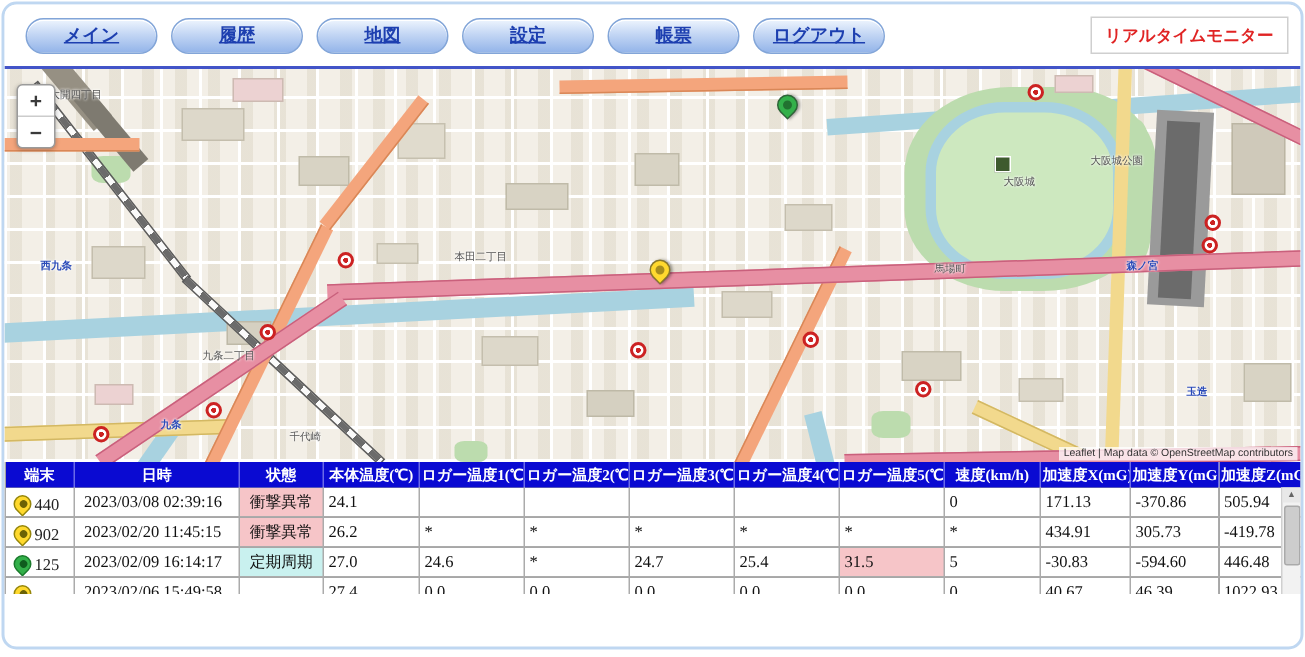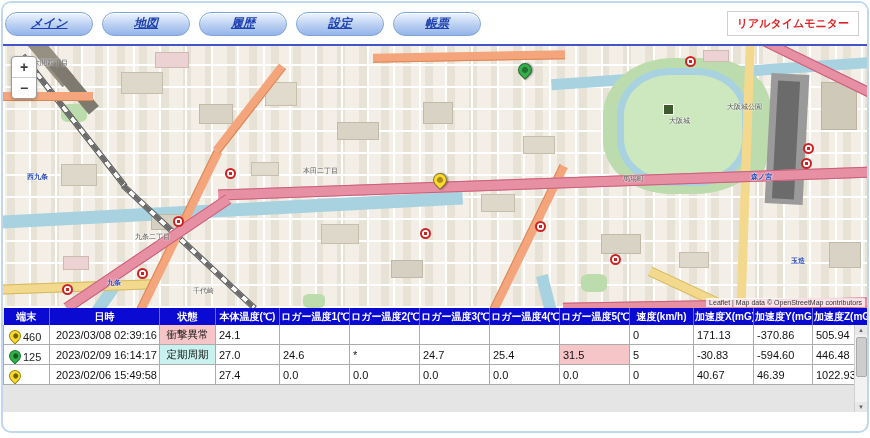--- a/index.html
+++ b/index.html
@@ -8,21 +8,21 @@
         border:2px solid #bfd7f1;border-radius:10px;overflow:hidden;background:#fff;}
   
   .hdr{height:41px;display:flex;align-items:center;background:#fff;}
   .logo-wrap{display:flex;align-items:center;gap:6px;padding-left:10px;}
   .logo-mark{position:relative;width:26px;height:26px;border:2px solid #1c2470;border-radius:50%;
       background:repeating-linear-gradient(0deg,#1c2470 0 2px,#fff 2px 5px);overflow:hidden;}
   .logo-mark::after{content:'';position:absolute;left:30%;top:-2px;width:40%;height:110%;
       border:2px solid #fff;border-radius:50%;}
   .logo-text{font-size:22px;font-weight:800;letter-spacing:2px;color:#232a78;}
   .app-title{font-size:13px;font-weight:bold;color:#1a1a5e;margin-left:2px;}
-  .nav{display:flex;gap:9px;margin-left:2px;font-style:italic;}
+  .nav{display:flex;gap:9px;margin-left:14px;}
   .nav-btn{display:block;width:86px;height:22px;line-height:21px;text-align:center;
       border-radius:12px;border:1px solid #82a5d8;
       background:linear-gradient(#eef5fe,#c3d6f4 45%,#93b4e9);
       box-shadow:inset 0 1px 0 #fff;
       font-size:12px;font-weight:bold;color:#1d3fb0;text-decoration:underline;cursor:pointer;}
   .rtm{margin-left:auto;margin-right:8px;border:1px solid #cfcfcf;background:#fff;
       padding:4px 9px;font-size:11px;font-weight:bold;color:#e02424;white-space:nowrap;cursor:pointer;}
   
   .map{position:relative;width:864px;height:262px;border-top:2px solid #4254c8;overflow:hidden;
       background-color:#f3efe7;
@@ -46,21 +46,21 @@
   .mpin{position:absolute;left:0;top:0;width:12px;height:12px;border-radius:50% 50% 50% 0;
       transform:rotate(-45deg);border:1.5px solid rgba(40,40,40,.55);box-shadow:1px 1px 2px rgba(0,0,0,.35);}
   .mpin::after{content:'';position:absolute;inset:3px;border-radius:50%;background:rgba(0,0,0,.35);}
   .zoomctl{position:absolute;left:8px;top:10px;width:24px;background:#fff;border:1px solid #9b9b9b;
       border-radius:4px;overflow:hidden;z-index:30;box-shadow:0 1px 3px rgba(0,0,0,.25);}
   .zoomctl div{height:20px;line-height:20px;text-align:center;font-size:14px;font-weight:bold;color:#3a3a3a;cursor:pointer;}
   .zoomctl div:first-child{border-bottom:1px solid #ccc;}
   .attrib{position:absolute;right:2px;bottom:1px;z-index:30;font-size:7px;color:#333;
       background:rgba(255,255,255,.75);padding:1px 3px;}
   
-  .table-wrap{position:relative;height:104px;overflow:hidden;background:#e5e5e5;}
+  .table-wrap{position:relative;height:88px;overflow:hidden;background:#a3a3a3;font-family:Liberation Serif, serif;}
   table{border-collapse:collapse;table-layout:fixed;width:864px;}
   th{background:#0a0ad2;color:#fff;font-size:10px;font-weight:bold;height:17px;
      border-right:1px solid #6a6ae8;padding:0 1px;overflow:hidden;white-space:nowrap;}
   td{height:19px;font-size:11px;color:#111;border:1px solid #ababab;border-top:none;
      padding:0 3px;overflow:hidden;white-space:nowrap;background:#fff;}
   td.c-date{text-align:left;padding-left:6px;}
   td.c-num{text-align:left;}
   td.c-status{text-align:center;font-size:10.5px;}
   td.alert{background:#f6c5c8;}
   td.normal{background:#c9f1ef;}
@@ -88,24 +88,25 @@
   .ftr{height:18px;line-height:18px;background:#0a0ad2;color:#fff;font-size:10px;text-align:center;}
 </style>
 </head>
 <body>
 
 <div class="page">
 
   <div class="hdr">
     <div class="nav">
       <a class="nav-btn">メイン</a>
+      <a class="nav-btn">履歴</a>
       <a class="nav-btn">地図</a>
-      <a class="nav-btn">履歴</a>
       <a class="nav-btn">設定</a>
       <a class="nav-btn">帳票</a>
+      <a class="nav-btn">ログアウト</a>
     </div>
     <div class="rtm">
       <span>リアルタイムモニター</span>
     </div>
   </div>
 
   <div class="map">
 
     <div class="d water" style="left:-20px;top:158px;width:480px;height:13px;transform:rotate(-3deg);"></div>
     <div class="d water" style="left:78px;top:232px;width:12px;height:95px;transform:rotate(35deg);"></div>
@@ -229,35 +230,55 @@
           <th>加速度X(mG)</th>
           <th>加速度Y(mG)</th>
           <th>加速度Z(mG)</th>
         </tr>
       </thead>
       <tbody>
           <tr>
             <td class="c-term">
               <span class="term-inner">
                 <span class="pin pin-yellow"></span>
-                <span class="term-num">460</span>
+                <span class="term-num">440</span>
               </span>
             </td>
             <td class="c-date">2023/03/08 02:39:16</td>
             <td class="c-status alert">衝撃異常</td>
             <td class="c-num">24.1</td>
             <td class="c-num"></td>
             <td class="c-num"></td>
             <td class="c-num"></td>
             <td class="c-num"></td>
             <td class="c-num"></td>
             <td class="c-num">0</td>
             <td class="c-num">171.13</td>
             <td class="c-num">-370.86</td>
             <td class="c-num">505.94</td>
+          </tr>
+          <tr>
+            <td class="c-term">
+              <span class="term-inner">
+                <span class="pin pin-yellow"></span>
+                <span class="term-num">902</span>
+              </span>
+            </td>
+            <td class="c-date">2023/02/20 11:45:15</td>
+            <td class="c-status alert">衝撃異常</td>
+            <td class="c-num">26.2</td>
+            <td class="c-num">*</td>
+            <td class="c-num">*</td>
+            <td class="c-num">*</td>
+            <td class="c-num">*</td>
+            <td class="c-num">*</td>
+            <td class="c-num">*</td>
+            <td class="c-num">434.91</td>
+            <td class="c-num">305.73</td>
+            <td class="c-num">-419.78</td>
           </tr>
           <tr>
             <td class="c-term">
               <span class="term-inner">
                 <span class="pin pin-green"></span>
                 <span class="term-num">125</span>
               </span>
             </td>
             <td class="c-date">2023/02/09 16:14:17</td>
             <td class="c-status normal">定期周期</td>

